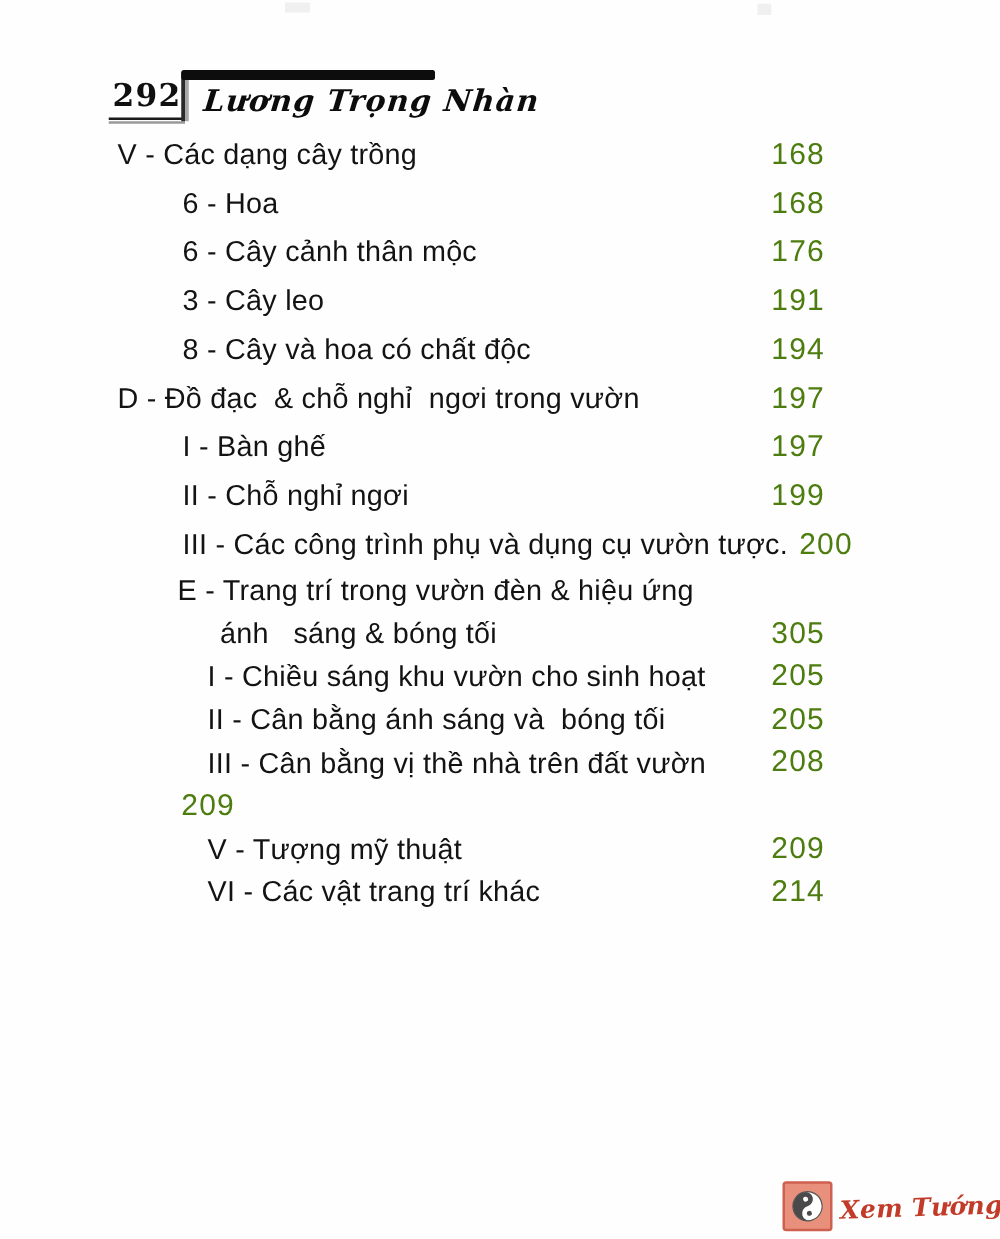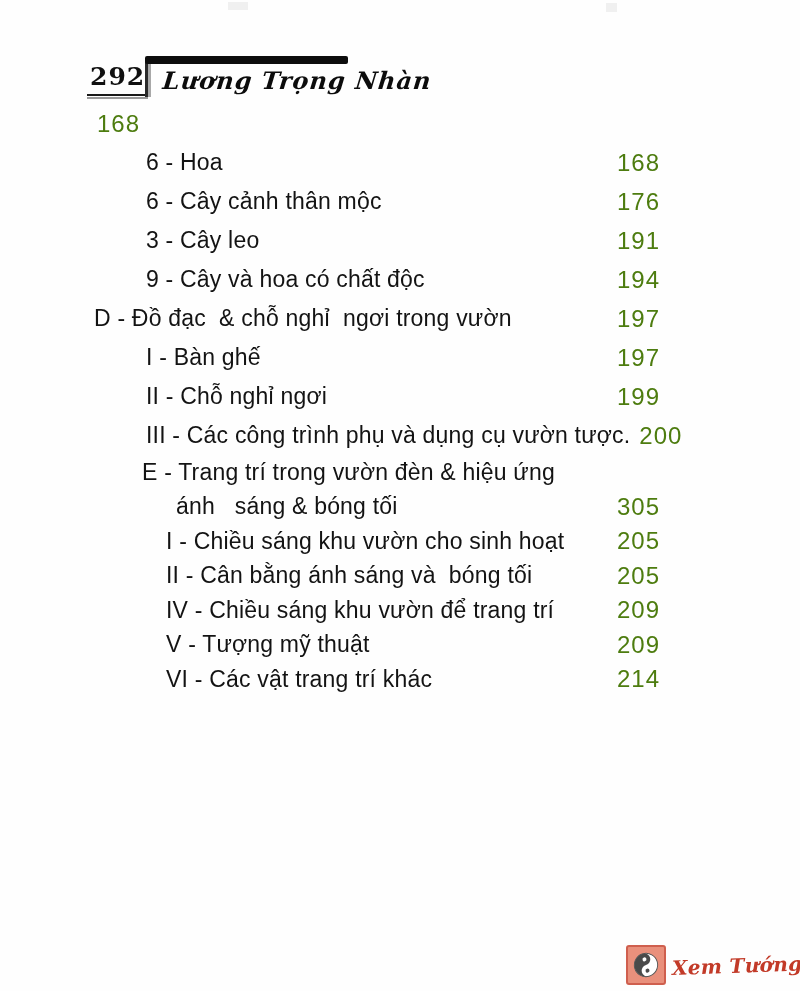--- a/index.html
+++ b/index.html
@@ -78,40 +78,41 @@
 <div class="header">
   <span class="page-num">292</span>
   <div class="pagenum-underline"></div>
   <div class="step-vertical"></div>
   <div class="step-bar"></div>
   <span class="author">Lương Trọng Nhàn</span>
 </div>
 
 <div class="toc" id="toc-list">
   <div class="toc-row row-wide">
+    <span class="toc-label ind0">V - Các dạng cây trồng</span>
     <span class="toc-page">168</span>
   </div>
 
   <div class="toc-row row-wide">
     <span class="toc-label ind1">6 - Hoa</span>
     <span class="toc-page">168</span>
   </div>
 
   <div class="toc-row row-wide">
     <span class="toc-label ind1">6 - Cây cảnh thân mộc</span>
     <span class="toc-page">176</span>
   </div>
 
   <div class="toc-row row-wide">
     <span class="toc-label ind1">3 - Cây leo</span>
     <span class="toc-page">191</span>
   </div>
 
   <div class="toc-row row-wide">
-    <span class="toc-label ind1">9 - Cây và hoa có chất độc</span>
+    <span class="toc-label ind1">8 - Cây và hoa có chất độc</span>
     <span class="toc-page">194</span>
   </div>
 
 
   <div class="toc-row row-wide">
     <span class="toc-label ind0">D - Đồ đạc  &amp; chỗ nghỉ  ngơi trong vườn</span>
     <span class="toc-page">197</span>
   </div>
 
   <div class="toc-row row-wide">
@@ -142,23 +143,26 @@
   <div class="toc-row row-tight">
     <span class="toc-label ind2">I - Chiều sáng khu vườn cho sinh hoạt</span>
     <span class="toc-page">205</span>
   </div>
 
   <div class="toc-row row-tight">
     <span class="toc-label ind2">II - Cân bằng ánh sáng và  bóng tối</span>
     <span class="toc-page">205</span>
   </div>
 
+  <div class="toc-row row-tight">
+    <span class="toc-label ind2">III - Cân bằng vị thề nhà trên đất vườn</span>
+    <span class="toc-page">208</span>
+  </div>
 
   <div class="toc-row row-tight">
-    <span class="toc-label ind2">IV - Chiều sáng khu vườn để trang trí</span>
     <span class="toc-page">209</span>
   </div>
 
   <div class="toc-row row-tight">
     <span class="toc-label ind2">V - Tượng mỹ thuật</span>
     <span class="toc-page">209</span>
   </div>
 
   <div class="toc-row row-tight">
     <span class="toc-label ind2">VI - Các vật trang trí khác</span>

